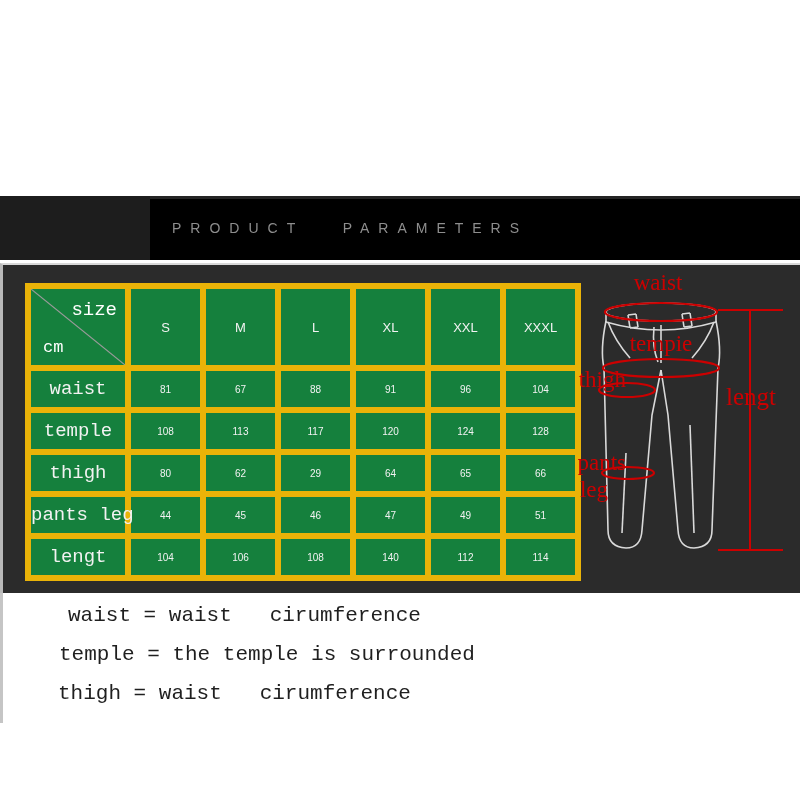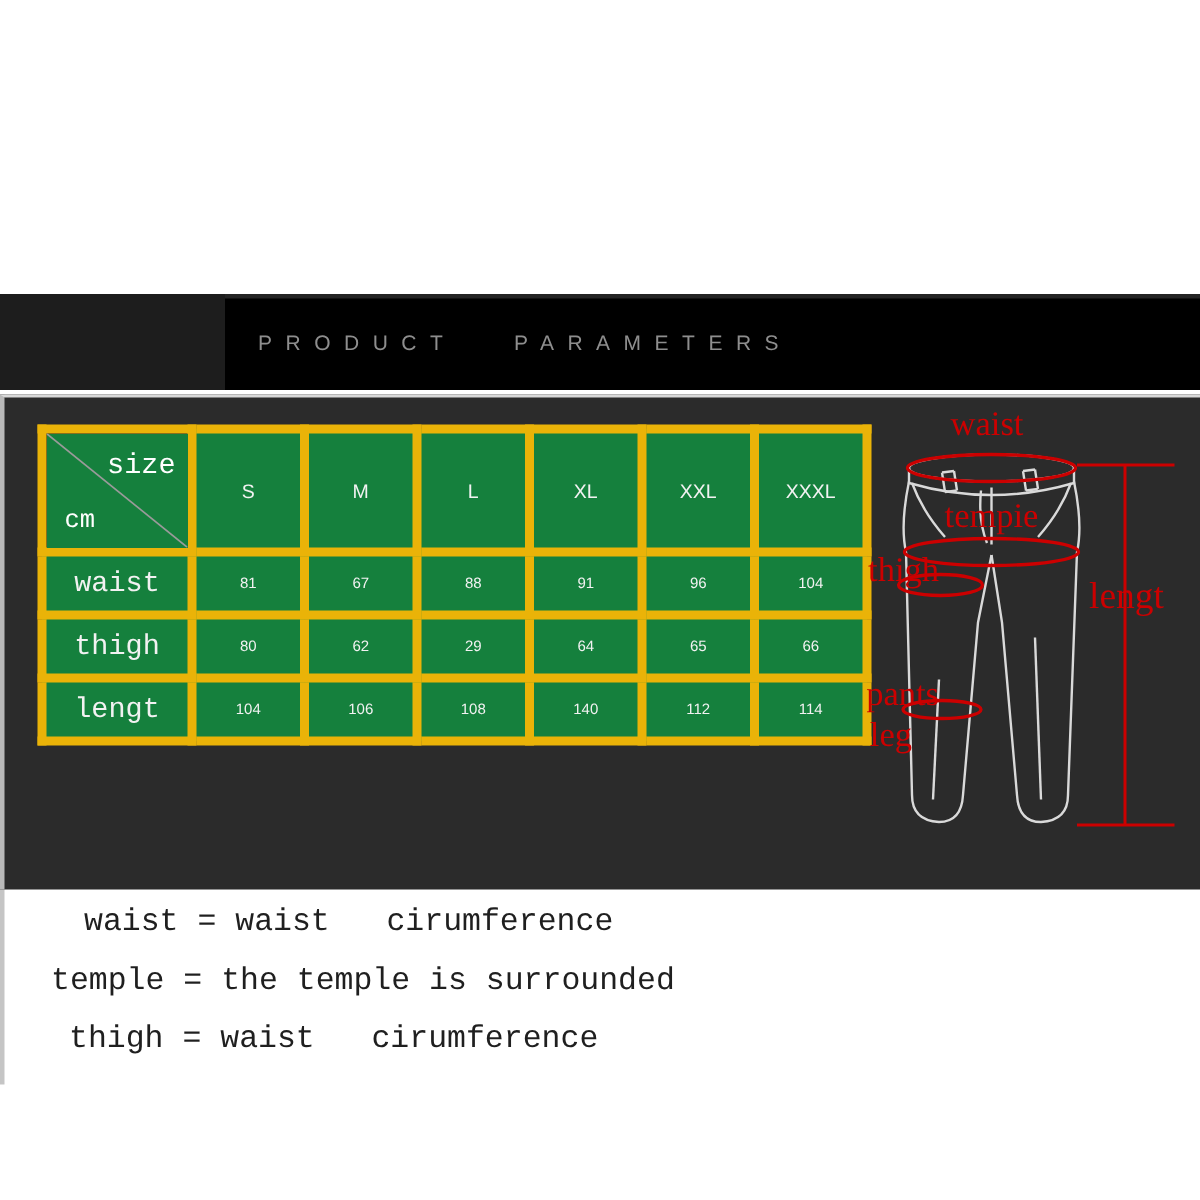--- a/index.html
+++ b/index.html
@@ -98,31 +98,31 @@
 
   
   .diagram {
     position:absolute; left:575px; top:0; width:225px; height:330px;
   }
   .diagram svg { display:block; }
 
   
   .legend {
     position:absolute; left:0; top:596px; width:800px;
-    padding-left:34px;
+    padding-left:46px;
     color:#1a1a1a;
   }
   .legend-line {
     font-size:21px;
     line-height:39px;
     white-space:pre;
     color:#1f1f1f;
   }
   .legend-line:nth-child(1) { padding-left:22px; }
-  .legend-line:nth-child(2) { padding-left:0px; }
+  .legend-line:nth-child(2) { padding-left:0px;margin-left:13px; }
   .legend-line:nth-child(3) { padding-left:12px; }
 
   .left-rail {
     position:absolute; left:0; top:263px; width:3px; height:460px;
     background:#c5c5c5;
   }
 </style>
 </head>
 <body>
 
@@ -168,31 +168,49 @@
         <tr>
           <td class="row-label">waist</td>
           <td class="cell-val">81</td>
           <td class="cell-val">67</td>
           <td class="cell-val">88</td>
           <td class="cell-val">91</td>
           <td class="cell-val">96</td>
           <td class="cell-val">104</td>
         </tr>
 
+        <tr>
+          <td class="row-label">temple</td>
+          <td class="cell-val">108</td>
+          <td class="cell-val">113</td>
+          <td class="cell-val">117</td>
+          <td class="cell-val">120</td>
+          <td class="cell-val">124</td>
+          <td class="cell-val">128</td>
+        </tr>
 
         <tr>
           <td class="row-label">thigh</td>
           <td class="cell-val">80</td>
           <td class="cell-val">62</td>
           <td class="cell-val">29</td>
           <td class="cell-val">64</td>
           <td class="cell-val">65</td>
           <td class="cell-val">66</td>
         </tr>
 
+        <tr>
+          <td class="row-label">pants leg</td>
+          <td class="cell-val">44</td>
+          <td class="cell-val">45</td>
+          <td class="cell-val">46</td>
+          <td class="cell-val">47</td>
+          <td class="cell-val">49</td>
+          <td class="cell-val">51</td>
+        </tr>
 
         <tr>
           <td class="row-label">lengt</td>
           <td class="cell-val">104</td>
           <td class="cell-val">106</td>
           <td class="cell-val">108</td>
           <td class="cell-val">140</td>
           <td class="cell-val">112</td>
           <td class="cell-val">114</td>
         </tr>

